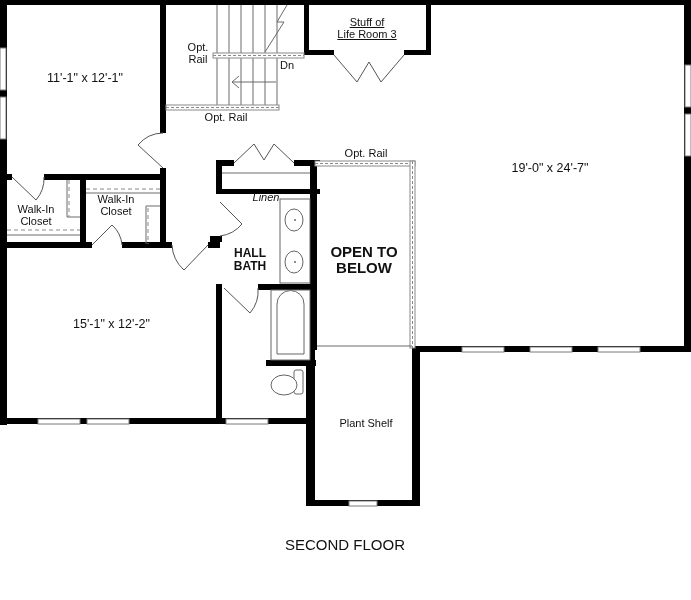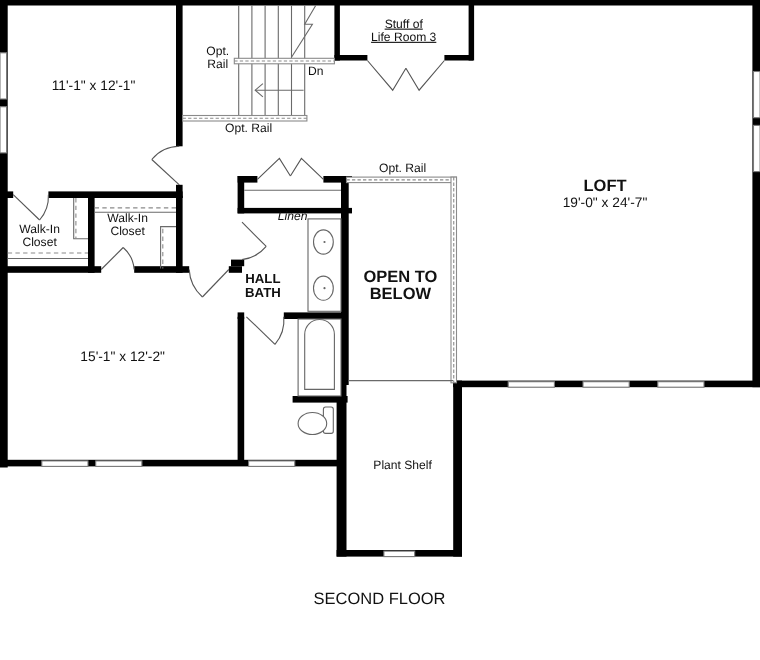--- a/index.html
+++ b/index.html
@@ -179,25 +179,24 @@
 
 <div class="lbl" style="left:20px; top:72px; width:130px;">
   <div class="room-dim">11'-1" x 12'-1"</div>
 </div>
 
 <div class="lbl" style="left:44px; top:318px; width:135px;">
   <div class="room-dim">15'-1" x 12'-2"</div>
 </div>
 
 <div class="lbl" style="left:490px; top:162px; width:120px;">
-  <div class="room-name">LOFT</div>
   <div class="room-dim">19'-0" x 24'-7"</div>
 </div>
 
-<div class="lbl bold-sm" style="left:214px; top:247px; width:50px;">
+<div class="lbl bold-sm" style="left:225px; top:247px; width:50px;">
   <div>HALL</div>
   <div>BATH</div>
 </div>
 
 <div class="lbl bold-sm" style="left:327px; top:244px; width:74px; font-size:15px;">
   <div>OPEN TO</div>
   <div>BELOW</div>
 </div>
 
 <div class="lbl small" style="left:10px; top:204px; width:52px;">

